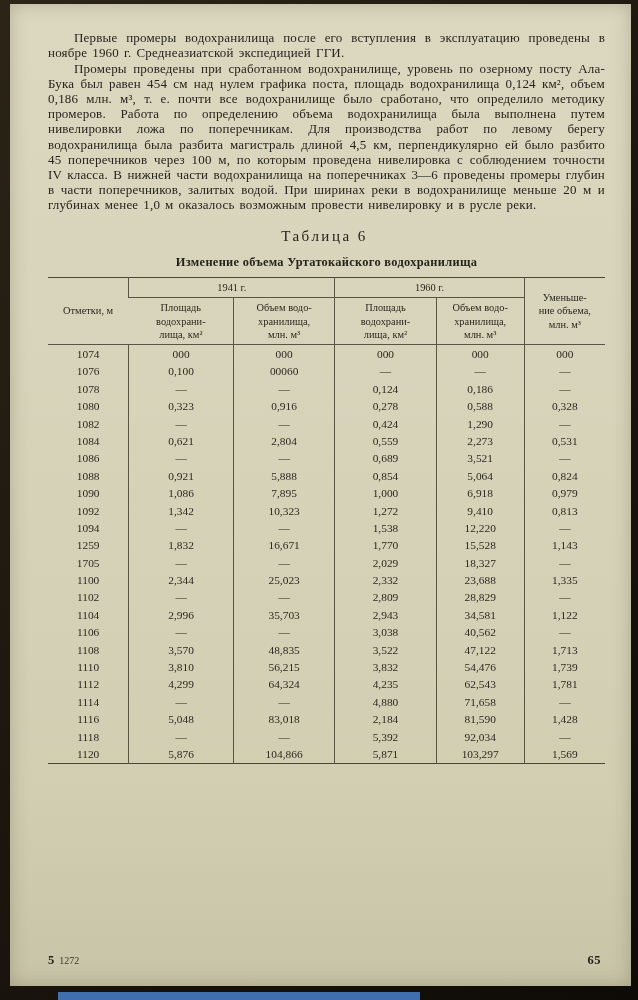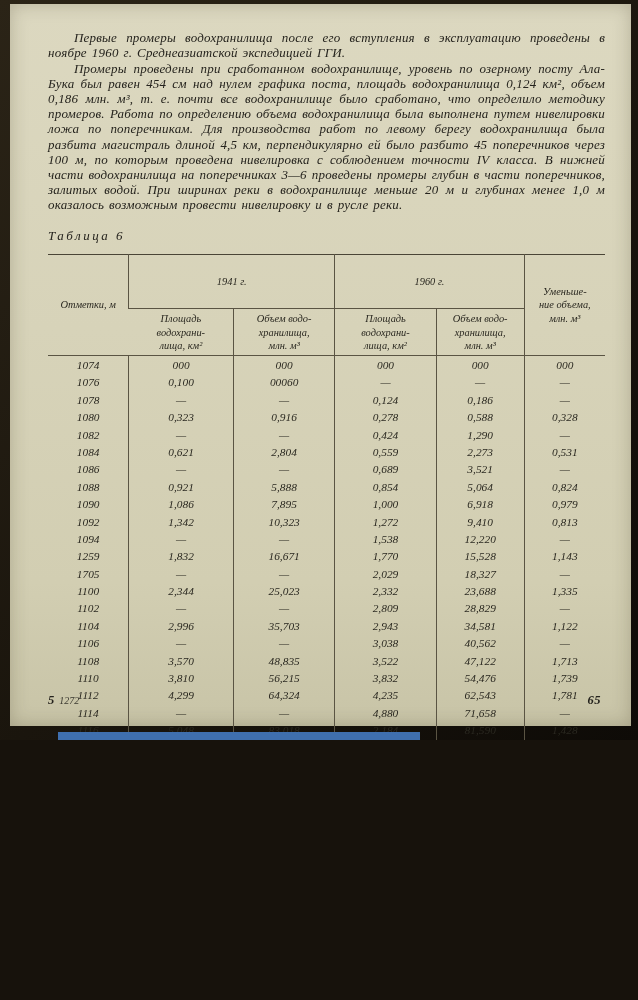--- a/index.html
+++ b/index.html
@@ -5,45 +5,44 @@
   * { box-sizing: border-box; }
   html, body { margin: 0; padding: 0; }
   body {
     width: 638px; height: 1000px;
     background: #17120c;
     font-family: "Liberation Serif", serif;
     overflow: hidden;
   }
   .scan {
     position: relative;
-    width: 638px; height: 740px;
+    width: 638px; height: 1000px;
     background: linear-gradient(135deg, #2b2417 0%, #1a150d 55%, #0e0b07 100%);
     overflow: hidden;
-    font-style: italic;
   }
   .page {
     position: absolute;
     left: 10px; top: 4px; right: 7px; bottom: 14px;
     background: linear-gradient(180deg, #dcd8c0 0%, #d7d3b9 45%, #d2ceb2 80%, #c8c4a7 100%);
     box-shadow: inset 0 0 18px rgba(60,50,30,0.25);
     padding: 26px 26px 0 38px;
     color: #25231d;
   }
   .para {
     margin: 0 0 1px 0;
     font-size: 13px;
     line-height: 1.16;
     text-align: justify;
     text-indent: 26px;
     letter-spacing: 0.2px;
     word-spacing: 1.5px;
   }
   .table-label {
-    text-align: left;
-    font-size: 13px;
+    text-align: center;
+    font-size: 15px;
     letter-spacing: 2.5px;
     margin: 16px 4px 10px 0;
   }
   .table-title {
     text-align: center;
     font-weight: bold;
     font-size: 12.4px;
     letter-spacing: 0.3px;
     margin: 0 0 7px 0;
   }
@@ -61,21 +60,21 @@
     vertical-align: middle;
   }
   table.vol th:first-child, table.vol td:first-child { border-left: none; }
   table.vol th {
     font-weight: normal;
     font-size: 10.4px;
     line-height: 1.28;
     padding: 3px 2px;
     white-space: pre-line;
   }
-  table.vol tr.group-row th.group { border-bottom: 1px solid #5a5443; padding: 20px 2px; }
+  table.vol tr.group-row th.group { border-bottom: 1px solid #5a5443; padding: 3px 2px; }
   table.vol thead tr:last-child th { border-bottom: 1px solid #5a5443; }
   table.vol thead th[rowspan] { border-bottom: 1px solid #5a5443; }
   table.vol td {
     padding: 2.8px 2px 2.6px 2px;
   }
   .footer {
     position: absolute;
     left: 38px; right: 30px; bottom: 18px;
     display: flex;
     justify-content: space-between;
@@ -96,20 +95,21 @@
 </head>
 <body>
 
 <div class="scan">
   <div class="page">
 
     <p class="para">Первые промеры водохранилища после его вступления в эксплуатацию проведены в ноябре 1960 г. Среднеазиатской экспедицией ГГИ.</p>
     <p class="para">Промеры проведены при сработанном водохранилище, уровень по озерному посту Ала-Бука был равен 454 см над нулем графика поста, площадь водохранилища 0,124 км², объем 0,186 млн. м³, т. е. почти все водохранилище было сработано, что определило методику промеров. Работа по определению объема водохранилища была выполнена путем нивелировки ложа по поперечникам. Для производства работ по левому берегу водохранилища была разбита магистраль длиной 4,5 км, перпендикулярно ей было разбито 45 поперечников через 100 м, по которым проведена нивелировка с соблюдением точности IV класса. В нижней части водохранилища на поперечниках 3—6 проведены промеры глубин в части поперечников, залитых водой. При ширинах реки в водохранилище меньше 20 м и глубинах менее 1,0 м оказалось возможным провести нивелировку и в русле реки.</p>
 
     <div class="table-label">Таблица 6</div>
+    <div class="table-title">Изменение объема Уртатокайского водохранилища</div>
 
     <table class="vol">
       <colgroup>
         <col style="width:14.5%">
         <col style="width:18.8%">
         <col style="width:18.2%">
         <col style="width:18.2%">
         <col style="width:15.8%">
         <col style="width:14.5%">
       </colgroup>

